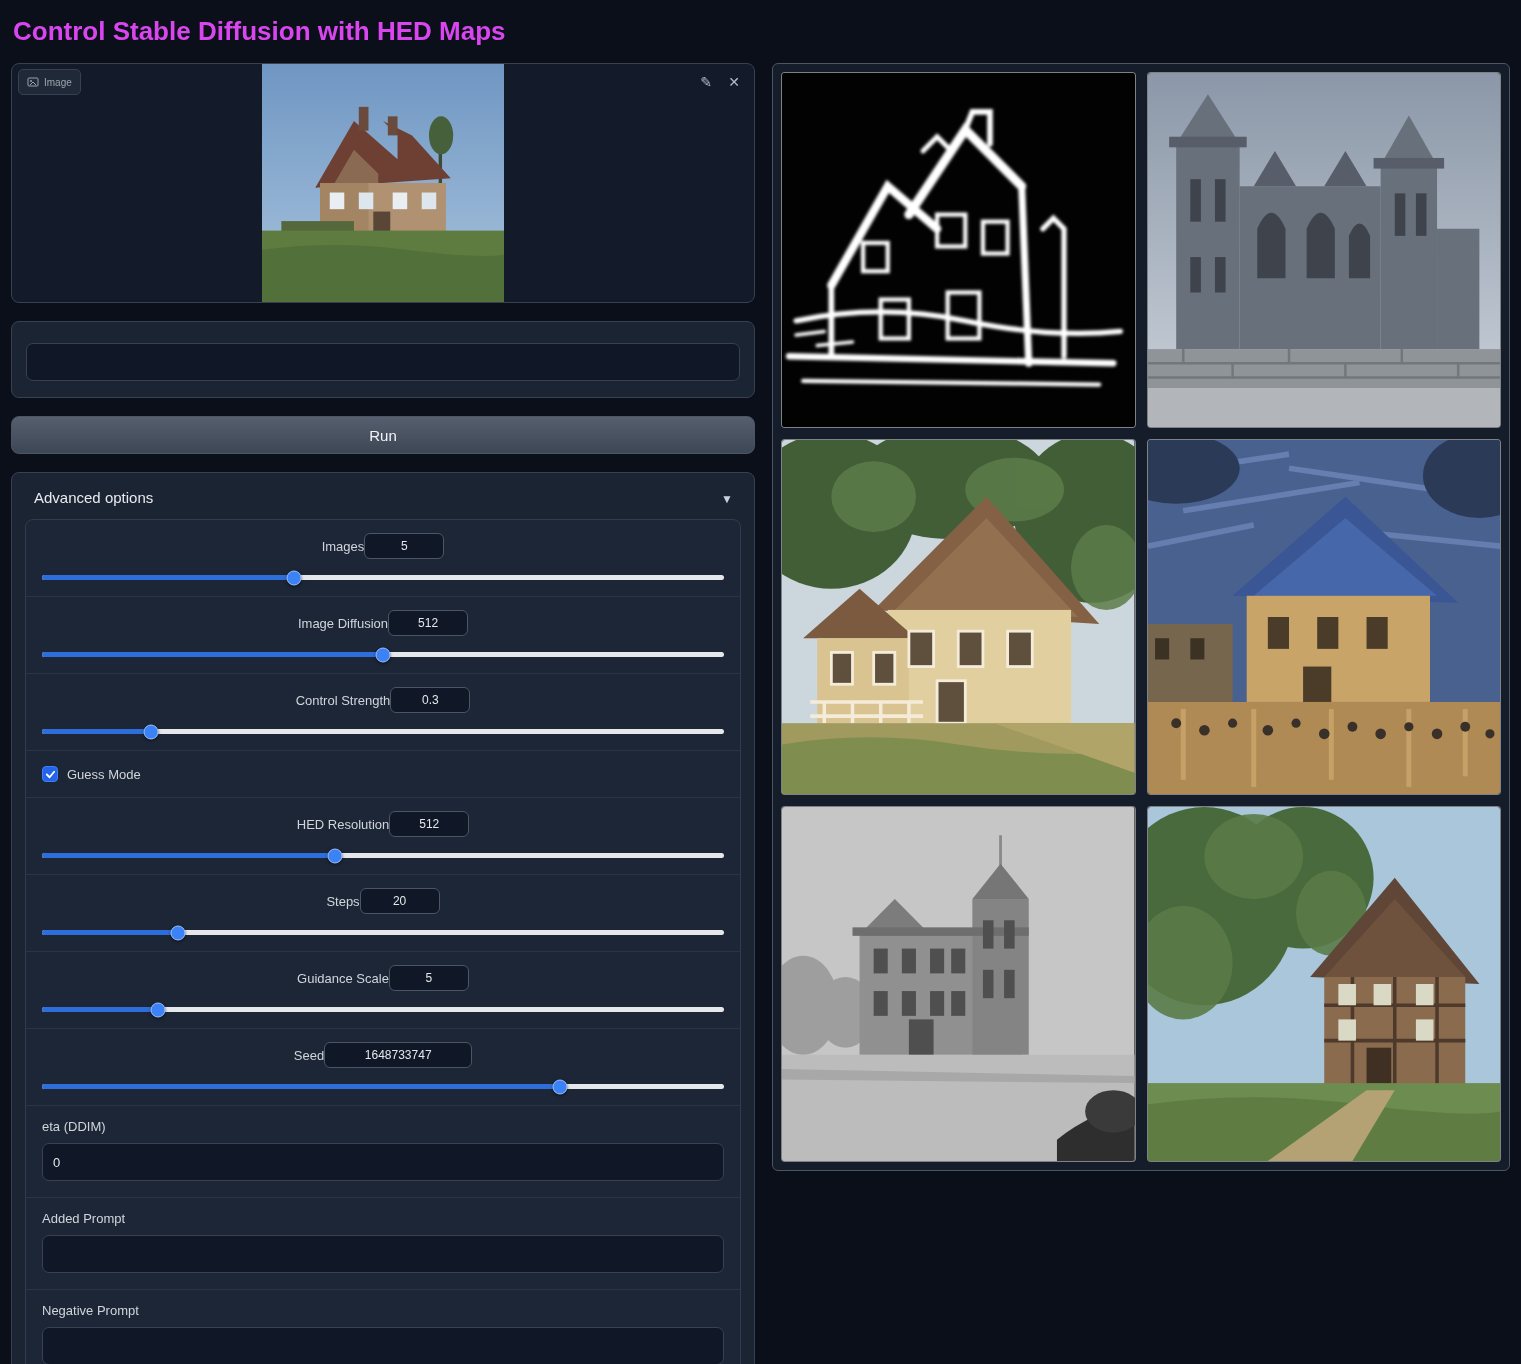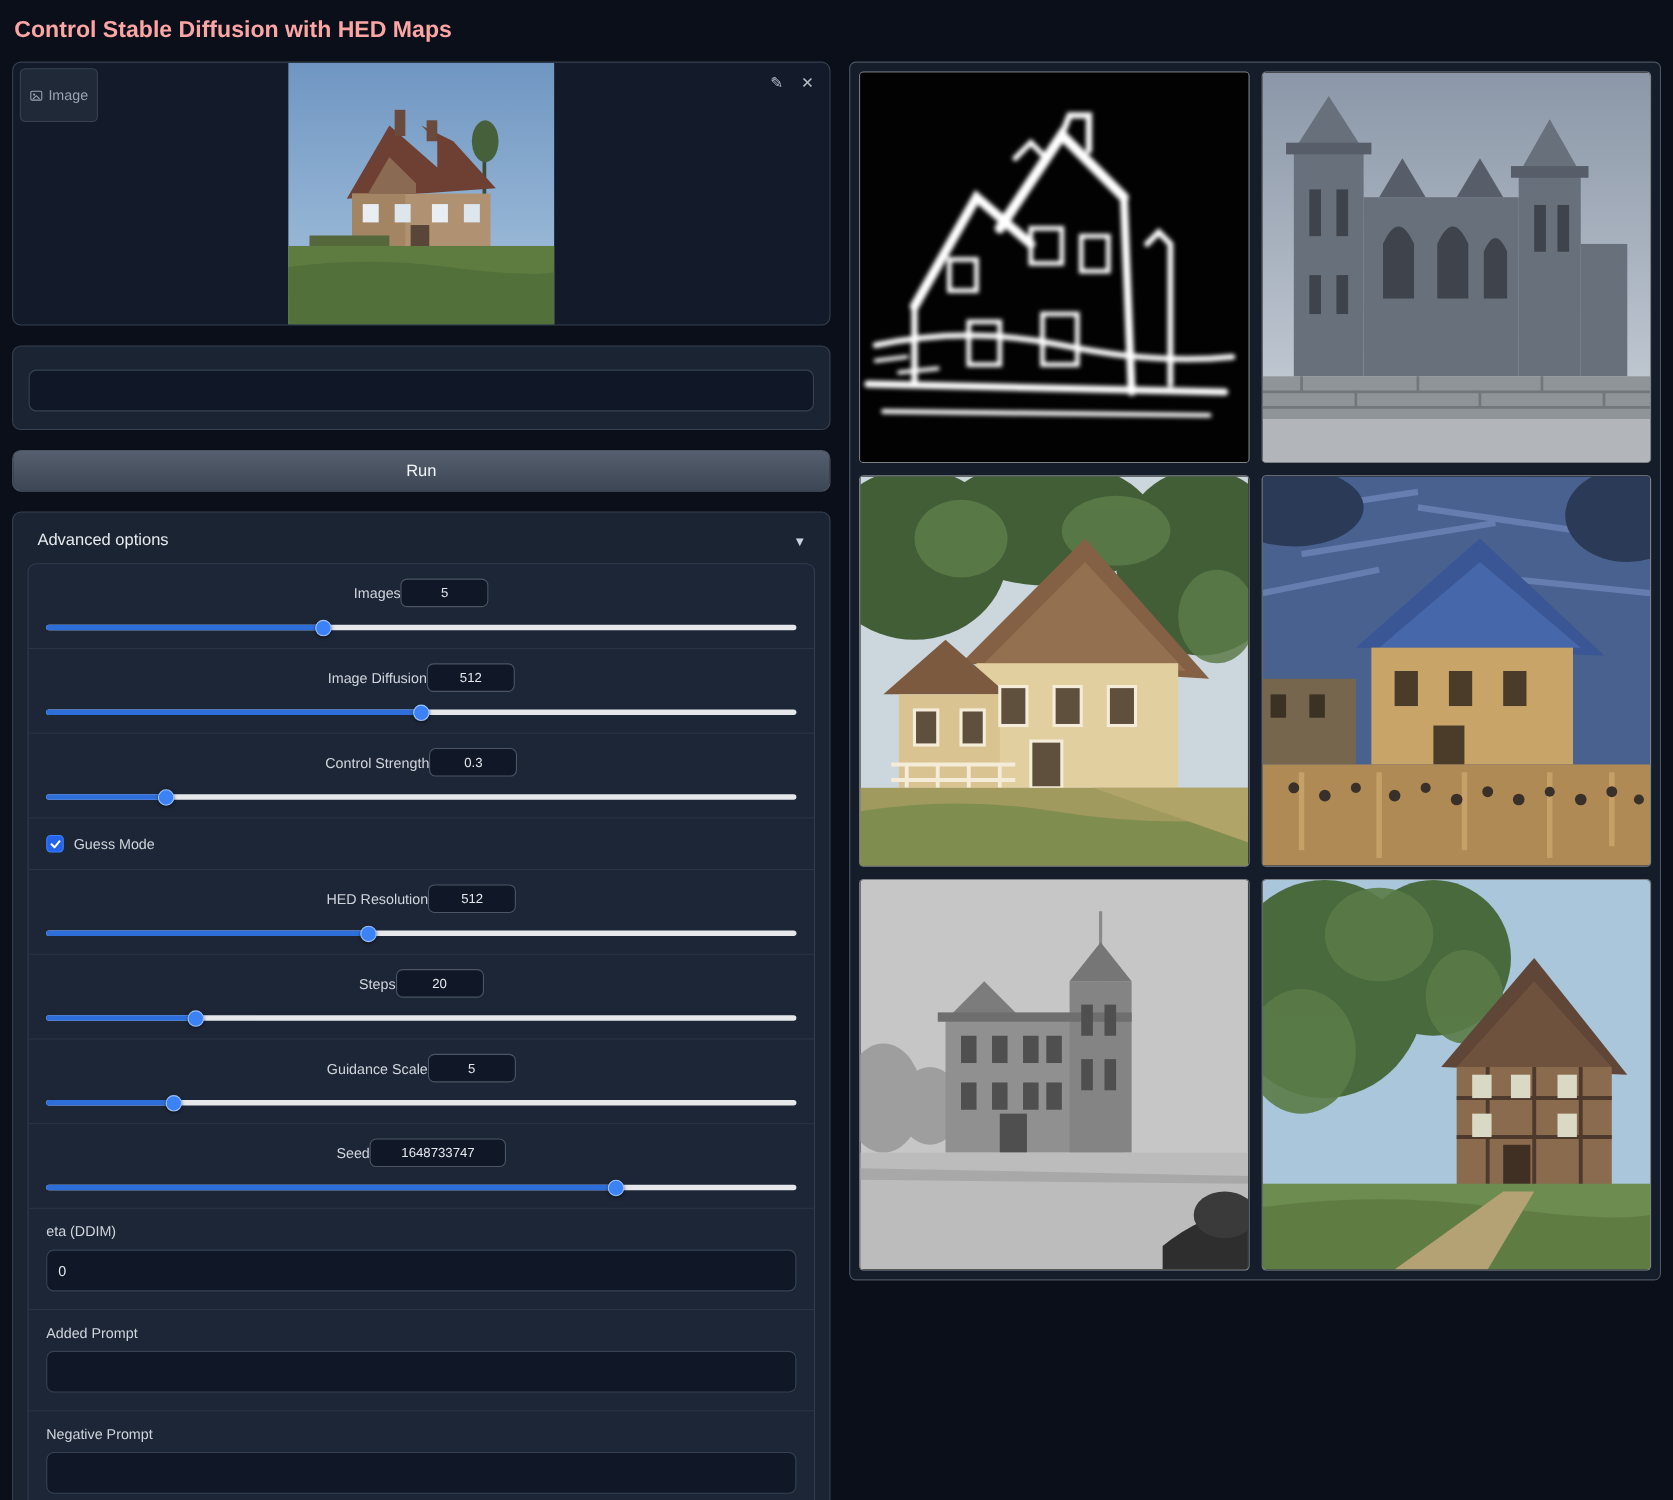--- a/index.html
+++ b/index.html
@@ -4,32 +4,32 @@
 <style>
   *{box-sizing:border-box;margin:0;padding:0}
   html,body{width:1521px;height:1364px}
   body{
     background:#0b0f19;
     font-family:"Liberation Sans",sans-serif;
     color:#e5e7eb;
     overflow:hidden;
   }
   .page{padding:10px 11px}
-  .app-title{font-size:21px;font-weight:700;color:#fca5a5;margin:6px 0 16px 2px}
+  .app-title{font-size:26px;font-weight:700;color:#d946ef;margin:6px 0 16px 2px}
   .columns{display:flex;gap:17px;align-items:flex-start}
   .left-col{flex:0 0 744px;width:744px;display:flex;flex-direction:column;gap:18px}
   .right-col{flex:1}
 
   .panel{background:#1b2432;border:1px solid #374151;border-radius:8px}
 
   
   .image-panel{position:relative;height:240px;background:#131b2a;display:flex;align-items:center;justify-content:center;overflow:hidden}
   .image-chip{position:absolute;top:5px;left:6px;display:flex;align-items:center;gap:5px;
-    background:#1f2937;border:1px solid #374151;border-radius:5px;padding:16px 8px;
-    font-size:13px;color:#9ca3af;z-index:3}
+    background:#1f2937;border:1px solid #374151;border-radius:5px;padding:6px 8px;
+    font-size:10px;color:#9ca3af;z-index:3}
   .image-actions{position:absolute;top:6px;right:8px;display:flex;gap:4px;z-index:3}
   .icon-btn{width:24px;height:24px;background:transparent;border:none;color:#b6bcc6;
     font-size:14px;line-height:24px;cursor:pointer;border-radius:4px}
   .preview-img{height:100%;width:242px}
   .preview-img svg{width:100%;height:100%;display:block}
 
   
   .prompt-panel{padding:12px 14px 16px}
   .field-label{font-size:13px;color:#d1d5db;display:block}
   .text-input{width:100%;height:38px;background:#101828;border:1px solid #374151;border-radius:7px;
@@ -45,21 +45,21 @@
   .acc-header{display:flex;justify-content:space-between;align-items:flex-end;
     padding:2px 8px 13px 9px;cursor:pointer}
   .acc-title{font-size:15px;color:#e8eaee}
   .acc-arrow{font-size:12px;color:#c7d2e2}
   .form{border:1px solid #303b4e;border-radius:8px;background:#1c2636;overflow:hidden}
   .ctrl{padding:13px 16px 16px;border-top:1px solid #2a3446}
   .ctrl:first-child{border-top:none}
   .ctrl-head{display:flex;justify-content:center;align-items:center}
   .num{width:80px;height:26px;background:#101828;border:1px solid #4b5563;border-radius:6px;
     color:#e5e7eb;text-align:center;font-size:12px;outline:none}
-  .num.wide{width:124px}
+  .num.wide{width:148px}
   .track{position:relative;height:5px;background:#e5e7eb;border-radius:3px;margin-top:16px;cursor:pointer}
   .fill{position:absolute;left:0;top:0;bottom:0;width:var(--p,0%);background:#2e6edb;border-radius:3px}
   .handle{position:absolute;top:50%;left:var(--p,0%);width:15px;height:15px;border-radius:50%;
     background:#3b82f6;border:1px solid #9ec0fb;transform:translate(-50%,-50%);
     box-shadow:0 1px 3px rgba(0,0,0,.55);cursor:grab}
   .checkbox-row{display:flex;align-items:center;gap:9px;padding:15px 16px;border-top:1px solid #2a3446;cursor:pointer}
   .checkbox{width:16px;height:16px;border-radius:4px;background:#2563eb;border:1px solid #3b82f6;
     display:inline-flex;align-items:center;justify-content:center;flex:0 0 16px}
   .checkbox svg{width:11px;height:11px}
 

